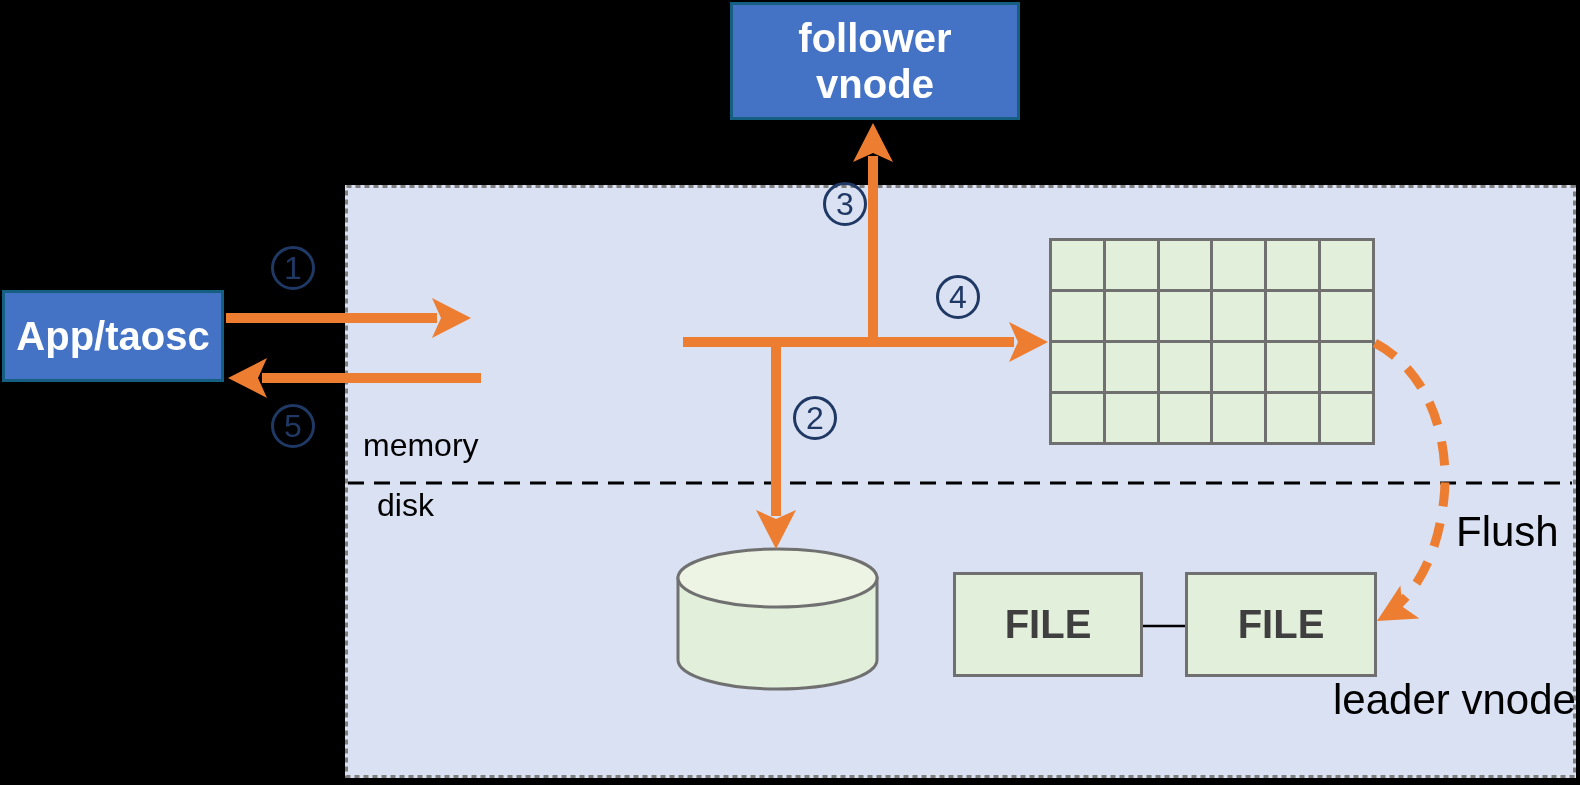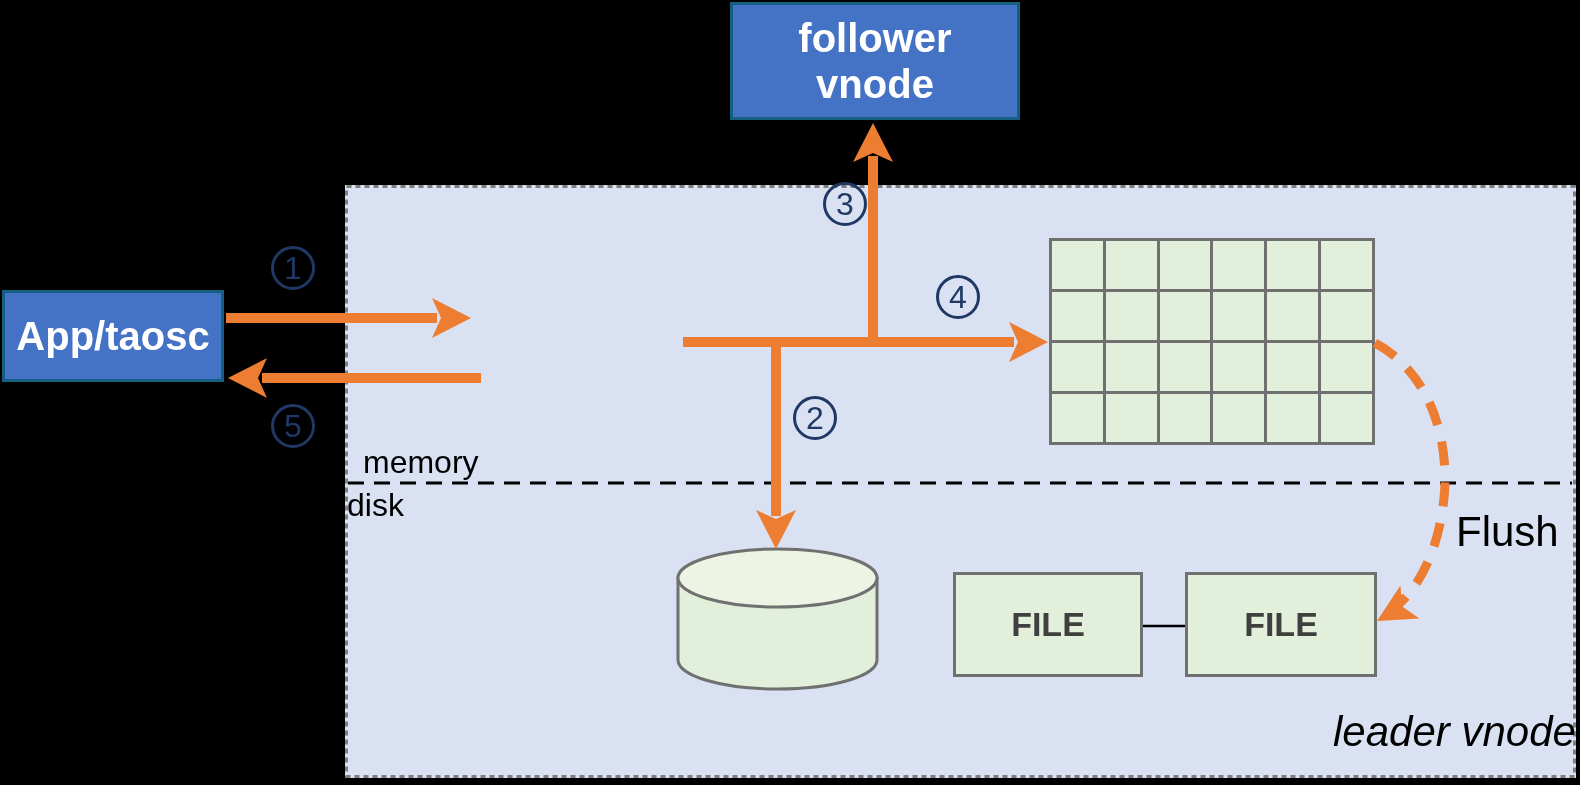--- a/index.html
+++ b/index.html
@@ -29,36 +29,36 @@
   }
   .follower{left:730px; top:2px; width:290px; height:118px; padding:14px 30px;}
   .app{left:2px; top:290px; width:222px; height:92px;}
   .write-circle{
     left:473px; top:249px; width:212px; height:188px; border-radius:50%;
     background:var(--green-fill); border:3px solid var(--shape-border);
     color:var(--label-dark); font-weight:bold; font-size:42px;
   }
   .file-box{
     background:var(--green-fill); border:3px solid var(--shape-border);
-    color:var(--label-dark); font-weight:bold; font-size:34px;
+    color:var(--label-dark); font-weight:bold; font-size:40px;
   }
   .file-left{left:953px; top:572px; width:190px; height:105px;}
   .file-right{left:1185px; top:572px; width:192px; height:105px;}
   .memtable{
     position:absolute; left:1049px; top:238px; width:326px; height:207px;
     background:var(--shape-border); display:grid; gap:3px; padding:3px;
     box-sizing:border-box; z-index:3;
   }
   .memtable .cell{background:var(--green-fill);}
   .txt{position:absolute; color:var(--label-black); z-index:6; white-space:nowrap;}
-  .memory-lbl{left:363px; top:444px; font-size:32px;}
-  .disk-lbl{left:347px; top:487px; font-size:32px;}
+  .memory-lbl{left:363px; top:427px; font-size:32px;}
+  .disk-lbl{left:377px; top:487px; font-size:32px;}
   .wal-lbl{left:678px; top:704px; width:200px; text-align:center; font-size:42px;}
   .flush-lbl{left:1456px; top:508px; font-size:42px;}
-  .leader-lbl{left:1333px; top:708px; width:220px; text-align:right; font-size:42px;font-style:italic;}
+  .leader-lbl{left:1333px; top:676px; width:220px; text-align:right; font-size:42px;}
   .step{
     position:absolute; width:44px; height:44px; border-radius:50%;
     border:3px solid var(--step); color:var(--step); box-sizing:border-box;
     display:flex; align-items:center; justify-content:center;
     font-size:32px; z-index:6; background:transparent;
   }
   .step1{left:271px; top:246px;}
   .step2{left:793px; top:396px;}
   .step3{left:823px; top:182px;}
   .step4{left:936px; top:275px;}

